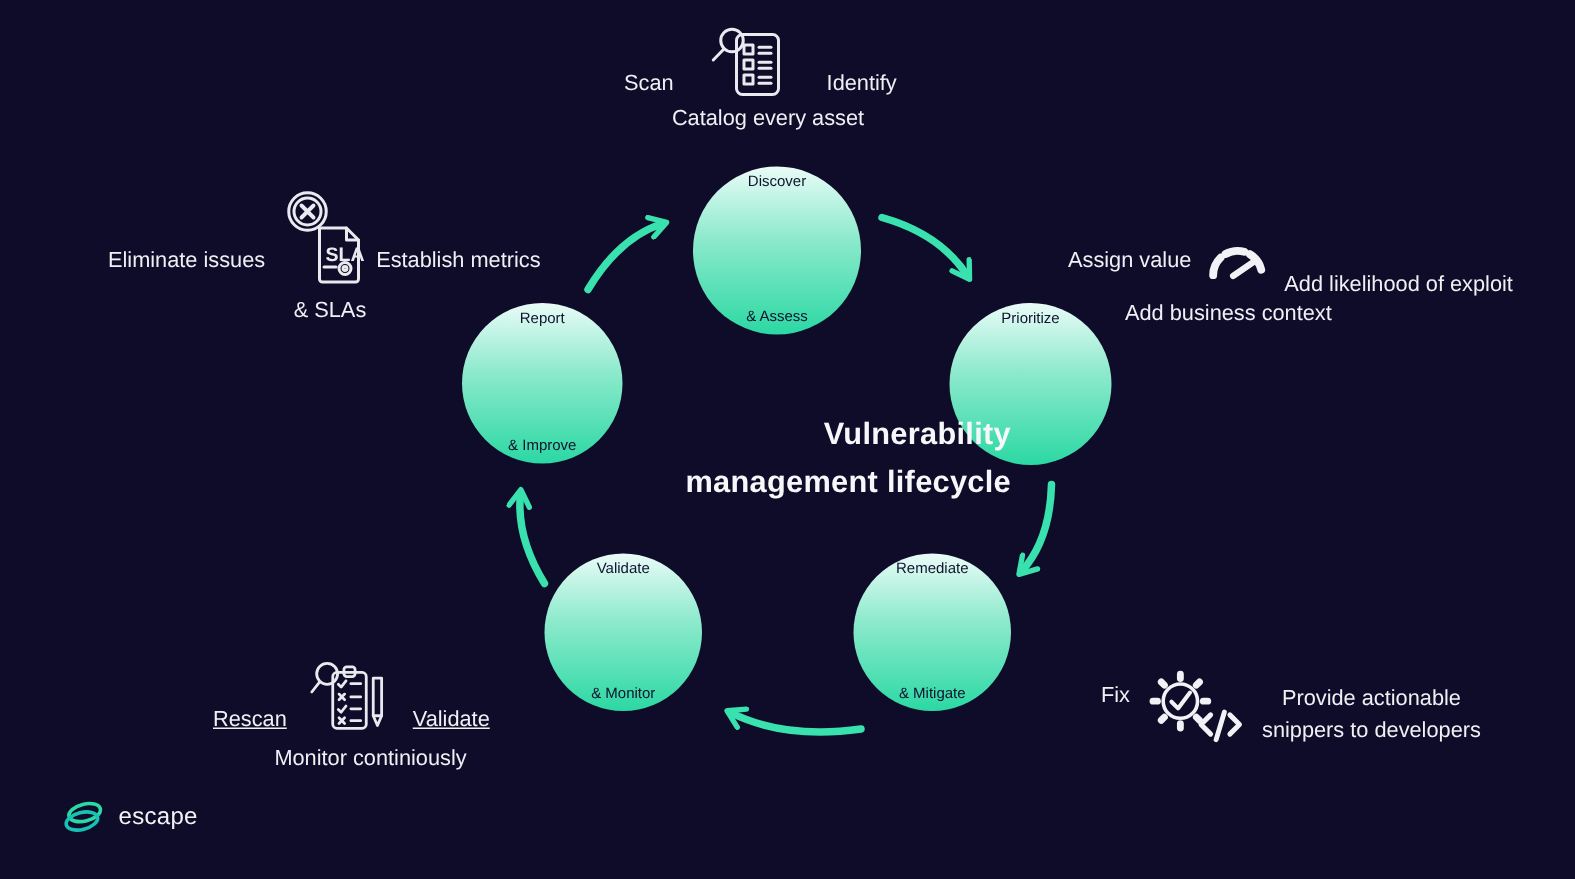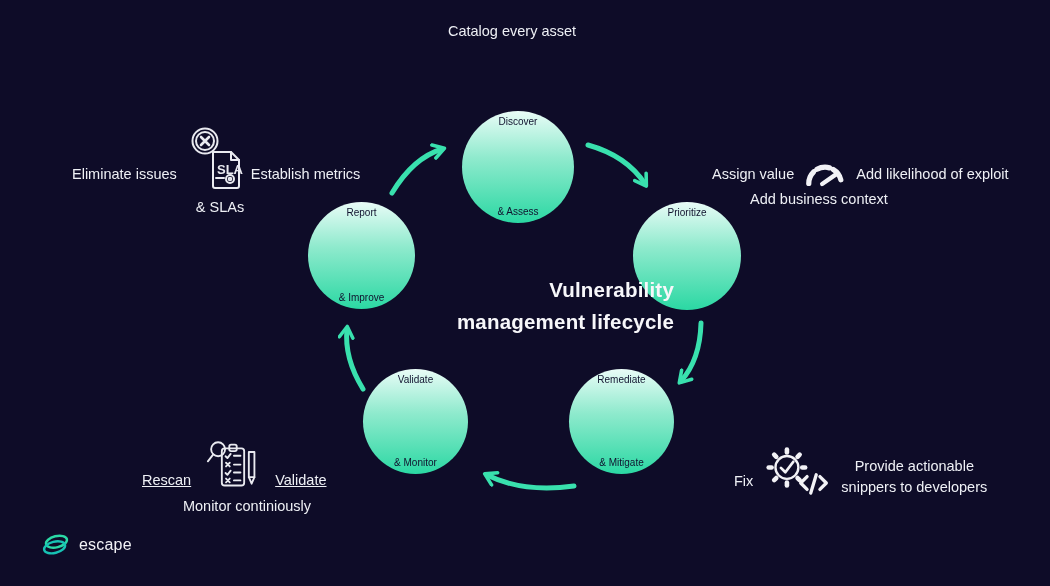--- a/index.html
+++ b/index.html
@@ -72,40 +72,60 @@
     <span>Report</span>
     <span>&amp; Improve</span>
   </div>
 
   <div class="title">
     <div>Vulnerability</div>
     <div>management lifecycle</div>
   </div>
 
   <div class="ann" style="left:416px;top:18px;">
+    <div class="row" style="gap:24px;">
+      <span class="txt" style="margin-top:30px;">Scan</span>
+      <span class="icon">
+        <svg width="54" height="48" viewBox="0 0 54 48" fill="none" stroke="#e9eaf0" stroke-width="2" stroke-linecap="round" stroke-linejoin="round">
+          <rect x="18" y="5" width="28" height="40" rx="4"></rect>
+          <rect x="23" y="12" width="6" height="6"></rect>
+          <line x1="33" y1="13.5" x2="41" y2="13.5"></line>
+            <line x1="33" y1="17.5" x2="41" y2="17.5"></line>
+          <rect x="23" y="22" width="6" height="6"></rect>
+          <line x1="33" y1="23.5" x2="41" y2="23.5"></line>
+            <line x1="33" y1="27.5" x2="41" y2="27.5"></line>
+          <rect x="23" y="32" width="6" height="6"></rect>
+          <line x1="33" y1="33.5" x2="41" y2="33.5"></line>
+            <line x1="33" y1="37.5" x2="41" y2="37.5"></line>
+          <circle cx="15" cy="9" r="7.5"></circle>
+          <line x1="9.8" y1="14.5" x2="2.5" y2="22"></line>
+        </svg>
+      </span>
+      <span class="txt" style="margin-top:30px;">Identify</span>
+    </div>
     <div class="center" style="width:192px;margin-top:5px;">Catalog every asset</div>
   </div>
 
   <div class="ann" style="left:712px;top:152px;">
     <div class="row" style="gap:10px;">
       <span class="txt" style="margin-top:14px;">Assign value</span>
       <span class="icon" style="margin-top:4px;">
         <svg width="42" height="32" viewBox="0 0 44 32" fill="none" stroke="#f2f2f6" stroke-linecap="round">
           <path d="M5,28 A17,17 0 0 1 39,28" stroke-width="5.5" stroke-dasharray="13.5 4.3"></path>
           <path d="M19,28.5 L33.5,18.5" stroke-width="4.5"></path>
         </svg>
       </span>
-      <span class="txt" style="margin-top:14px;text-align:right;">Add likelihood of exploit</span>
+      <span class="txt" style="margin-top:30px;text-align:right;">Add likelihood of exploit</span>
     </div>
     <div style="margin-top:3px;padding-left:38px;">Add business context</div>
   </div>
 
   <div class="ann" style="left:734px;top:442px;">
     <div class="row" style="gap:11px;">
-      <span class="txt" style="margin-top:31px;">Fix</span>
+      <span class="txt" style="margin-top:14px;">Fix</span>
       <span class="icon" style="margin-top:2px;">
         <svg width="66" height="56" viewBox="0 0 72 58" fill="none" stroke="#f2f2f6" stroke-linecap="round" stroke-linejoin="round">
           <g stroke-width="5">
             <line x1="36.6" y1="12.4" x2="38.9" y2="10.1"></line>
             <line x1="41.7" y1="24" x2="44.9" y2="24"></line>
             <line x1="36.6" y1="35.6" x2="38.9" y2="37.9"></line>
             <line x1="25" y1="40.4" x2="25" y2="43.6"></line>
             <line x1="13.4" y1="35.6" x2="11.1" y2="37.9"></line>
             <line x1="8.3" y1="24" x2="5.1" y2="24"></line>
             <line x1="13.4" y1="12.4" x2="11.1" y2="10.1"></line>

